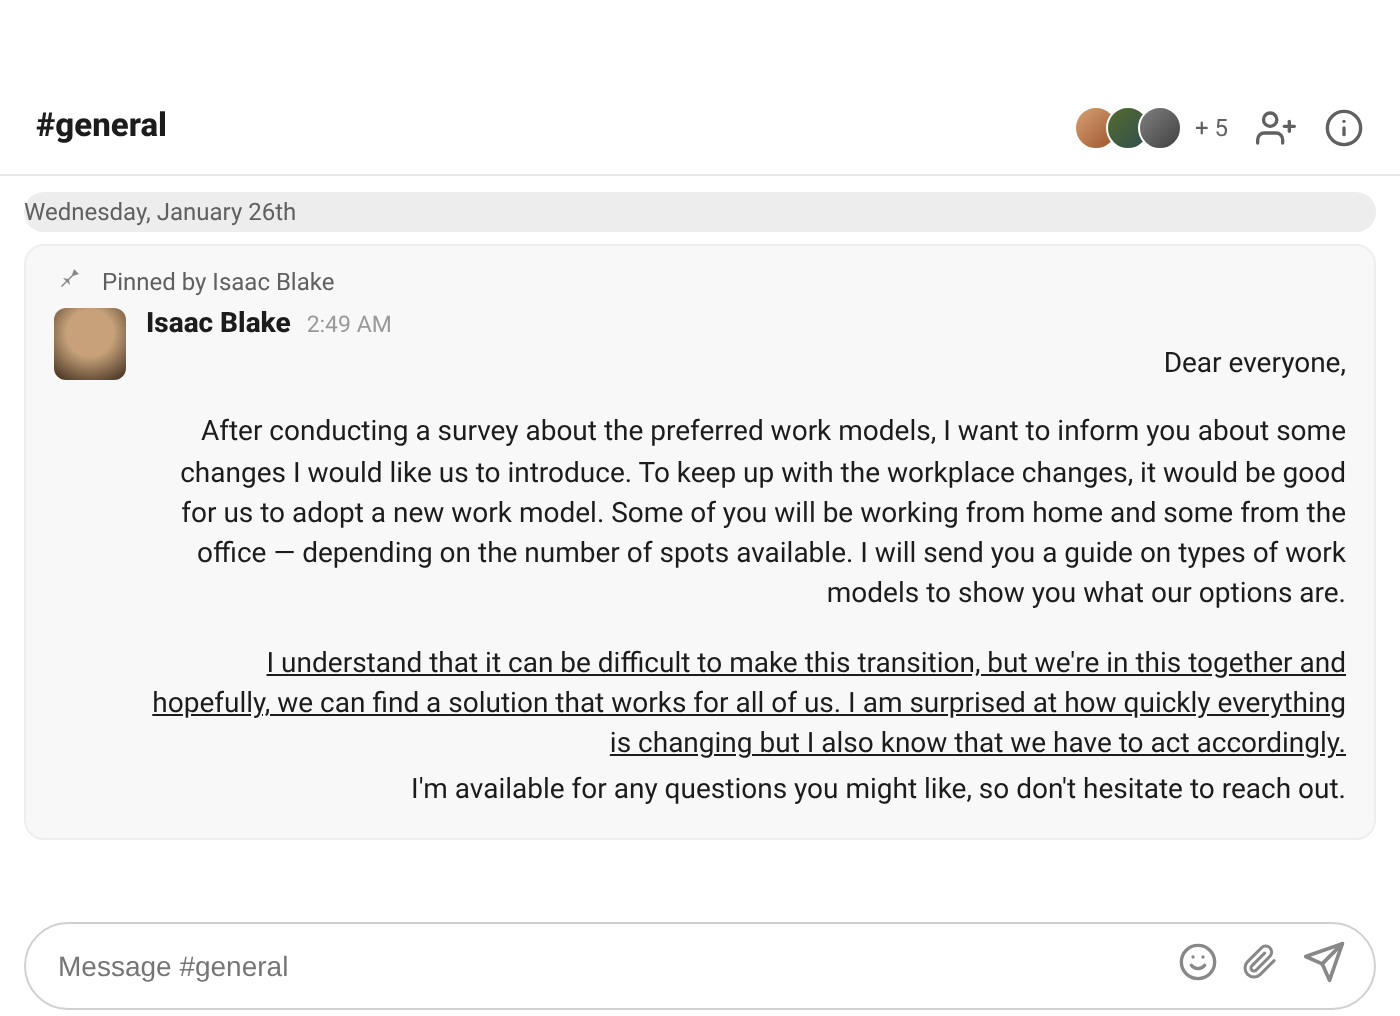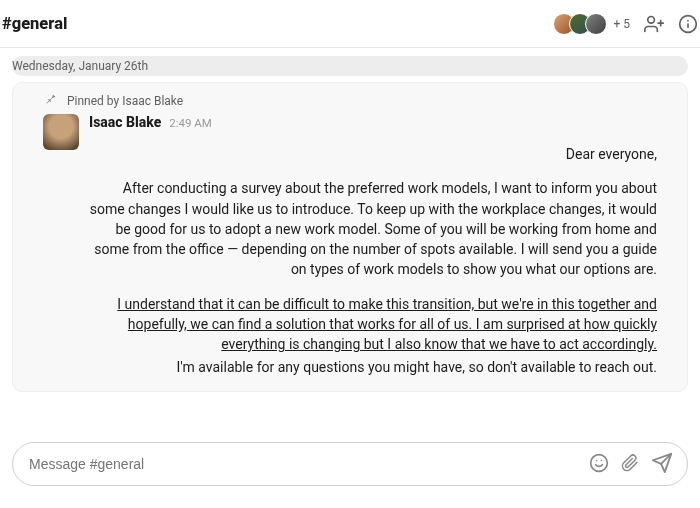--- a/index.html
+++ b/index.html
@@ -9,23 +9,24 @@
     width: 700px;
     height: 508px;
     overflow: hidden;
     color: #1d1c1d;
     font-size: 14px;
   }
   .header {
     display: flex;
     align-items: center;
     justify-content: space-between;
-    padding: 8px 2px;
+    padding: 8px 18px;
     border-bottom: 1px solid #e8e8e8;
     height: 48px;
+    margin-top: 40px;
   }
   .channel-title {
     font-weight: 800;
     font-size: 16.5px;
     color: #1d1c1d;
   }
   .header-right {
     display: flex;
     align-items: center;
     gap: 14px;
@@ -69,21 +70,21 @@
   .message-scroll {
     height: 400px;
     overflow-y: auto;
     padding-bottom: 8px;
   }
   .msg-wrapper {
     margin: 6px 12px 0;
     background: #f8f8f8;
     border: 1px solid #eee;
     border-radius: 10px;
-    padding: 10px 30px 14px;
+    padding: 10px 14px 14px;
   }
   .pinned-row {
     display: flex;
     align-items: center;
     gap: 10px;
     color: #616061;
     font-size: 12px;
     margin-bottom: 6px;
     padding-left: 2px;
   }
@@ -96,36 +97,36 @@
     height: 36px;
     border-radius: 6px;
     flex-shrink: 0;
     background: radial-gradient(circle at 50% 35%, #c6a17a 40%, #3b2a1a 100%);
   }
   .msg-content { flex: 1; min-width: 0; }
   .author-line {
     display: flex;
     align-items: baseline;
     gap: 8px;
-    margin-bottom: 14px;
+    margin-bottom: 2px;
   }
   .author-name { font-weight: 800; font-size: 14px; }
   .msg-time { font-size: 11.5px; color: #999; }
   .msg-text {
     font-size: 14px;
     line-height: 1.45;
     color: #1d1c1d;
     text-align: right;
   }
   .msg-text p { margin-bottom: 14px; }
   .msg-text p:last-of-type { margin-bottom: 0; }
   .signoff { margin-bottom: 2px !important; text-decoration: underline; }
   .composer-wrap {
     position: absolute;
-    bottom: 22px;
+    bottom: 3px;
     left: 12px;
     right: 12px;
   }
   .composer {
     border: 1px solid #d0d0d0;
     border-radius: 24px;
     height: 44px;
     display: flex;
     align-items: center;
     padding: 0 14px 0 16px;
@@ -193,21 +194,21 @@
       <div class="author-avatar"></div>
       <div class="msg-content">
         <div class="author-line">
           <span class="author-name">Isaac Blake</span>
           <span class="msg-time">2:49 AM</span>
         </div>
         <div class="msg-text">
           <p>Dear everyone,</p>
           <p>After conducting a survey about the preferred work models, I want to inform you about some changes I would like us to introduce. To keep up with the workplace changes, it would be good for us to adopt a new work model. Some of you will be working from home and some from the office — depending on the number of spots available. I will send you a guide on types of work models to show you what our options are.</p>
           <p class="signoff">I understand that it can be difficult to make this transition, but we're in this together and hopefully, we can find a solution that works for all of us. I am surprised at how quickly everything is changing but I also know that we have to act accordingly.</p>
-          <p>I'm available for any questions you might have, so don't available to reach out.</p>
+          <p>I'm available for any questions you might like, so don't hesitate to reach out.</p>
 
         </div>
 
       </div>
     </div>
   </div>
 
 </div>
 
 <div class="composer-wrap">

